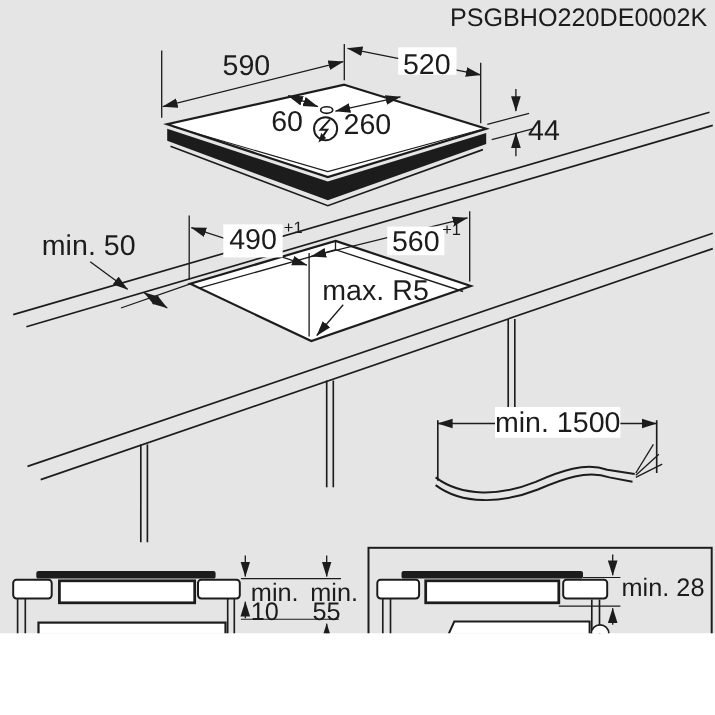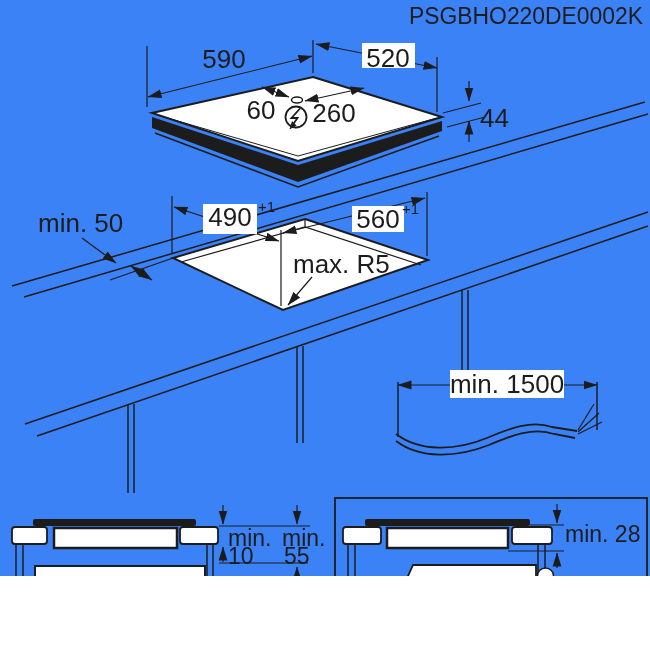--- a/index.html
+++ b/index.html
@@ -1,16 +1,16 @@
 <!DOCTYPE html>
 <html><head>
 <meta charset="utf-8">
 <style>
   html,body{margin:0;padding:0;background:#fff;}
-  #stage{position:relative;width:650px;height:576px;background:#3b82f6;overflow:hidden;
+  #stage{position:relative;width:650px;height:576px;background:#e5e5e5;overflow:hidden;
          font-family:"Liberation Sans", sans-serif;}
   svg{position:absolute;left:0;top:0;}
   .ln{stroke:#1c1c1c;fill:none;}
   .w1{stroke-width:1;}
   .w12{stroke-width:1.2;}
   .w15{stroke-width:1.5;}
   .w18{stroke-width:1.8;}
   .w2{stroke-width:2;}
   .w25{stroke-width:2.5;}
   .fw{fill:#ffffff;}

